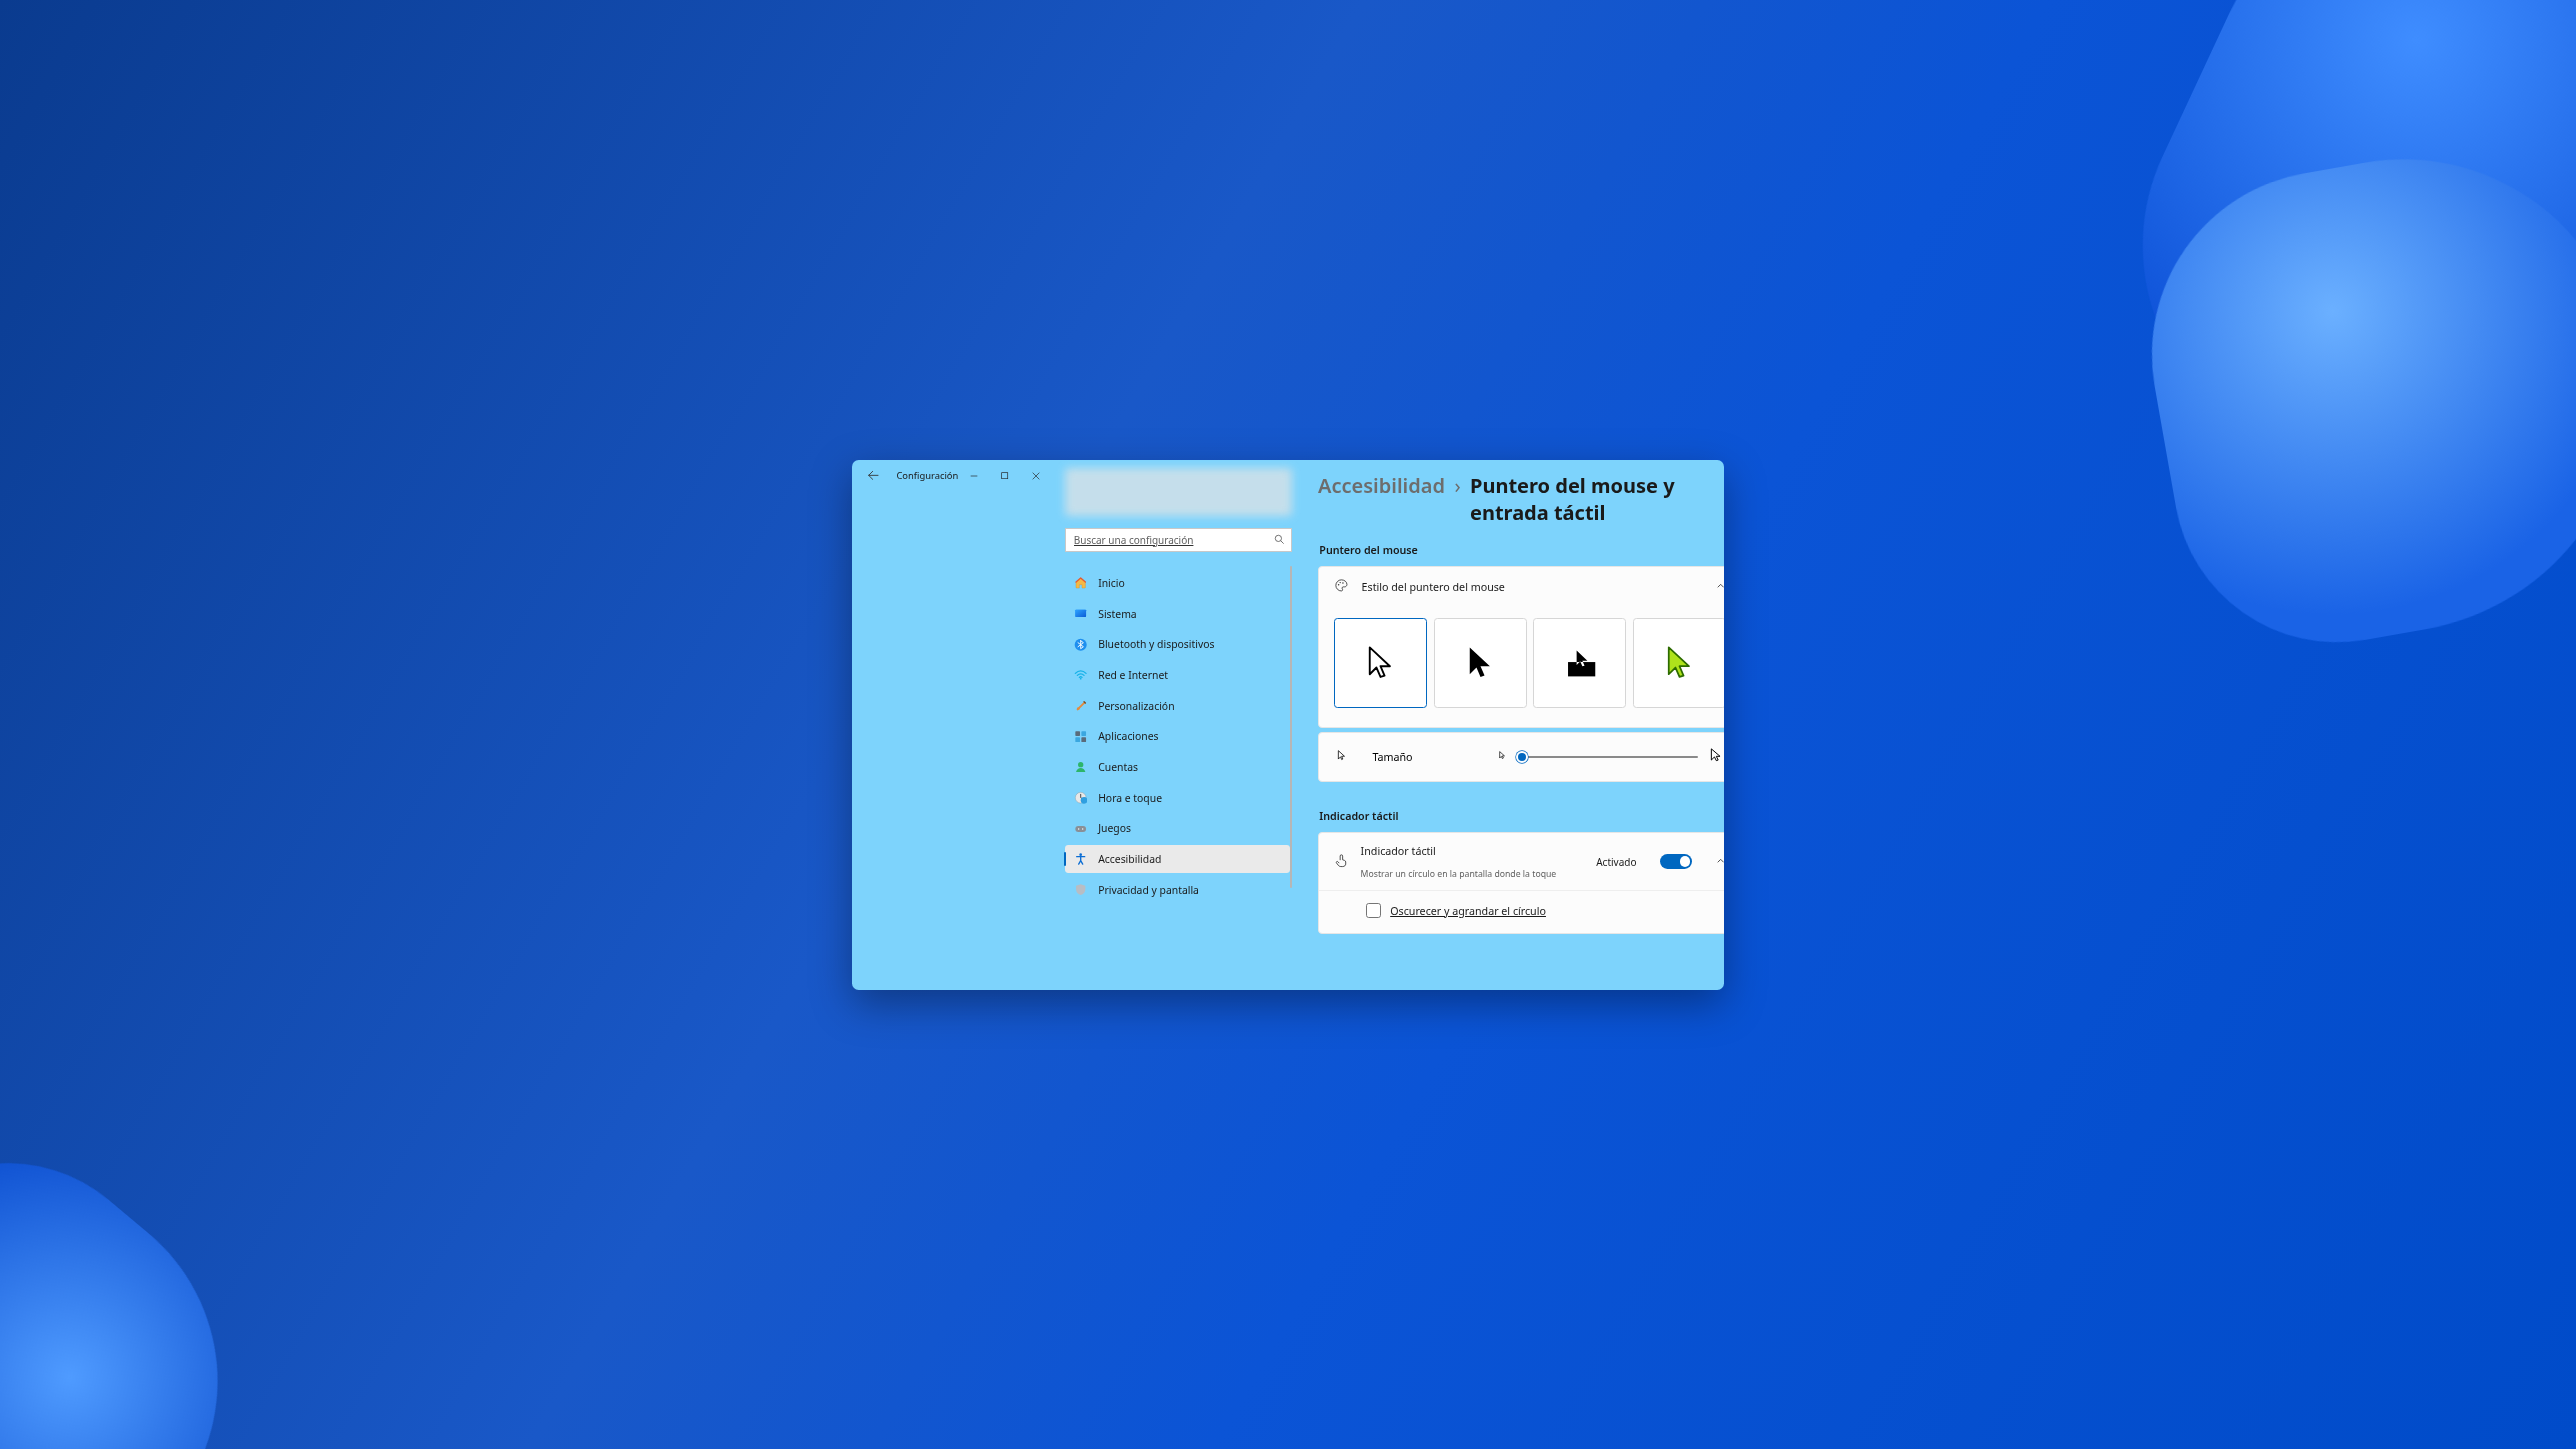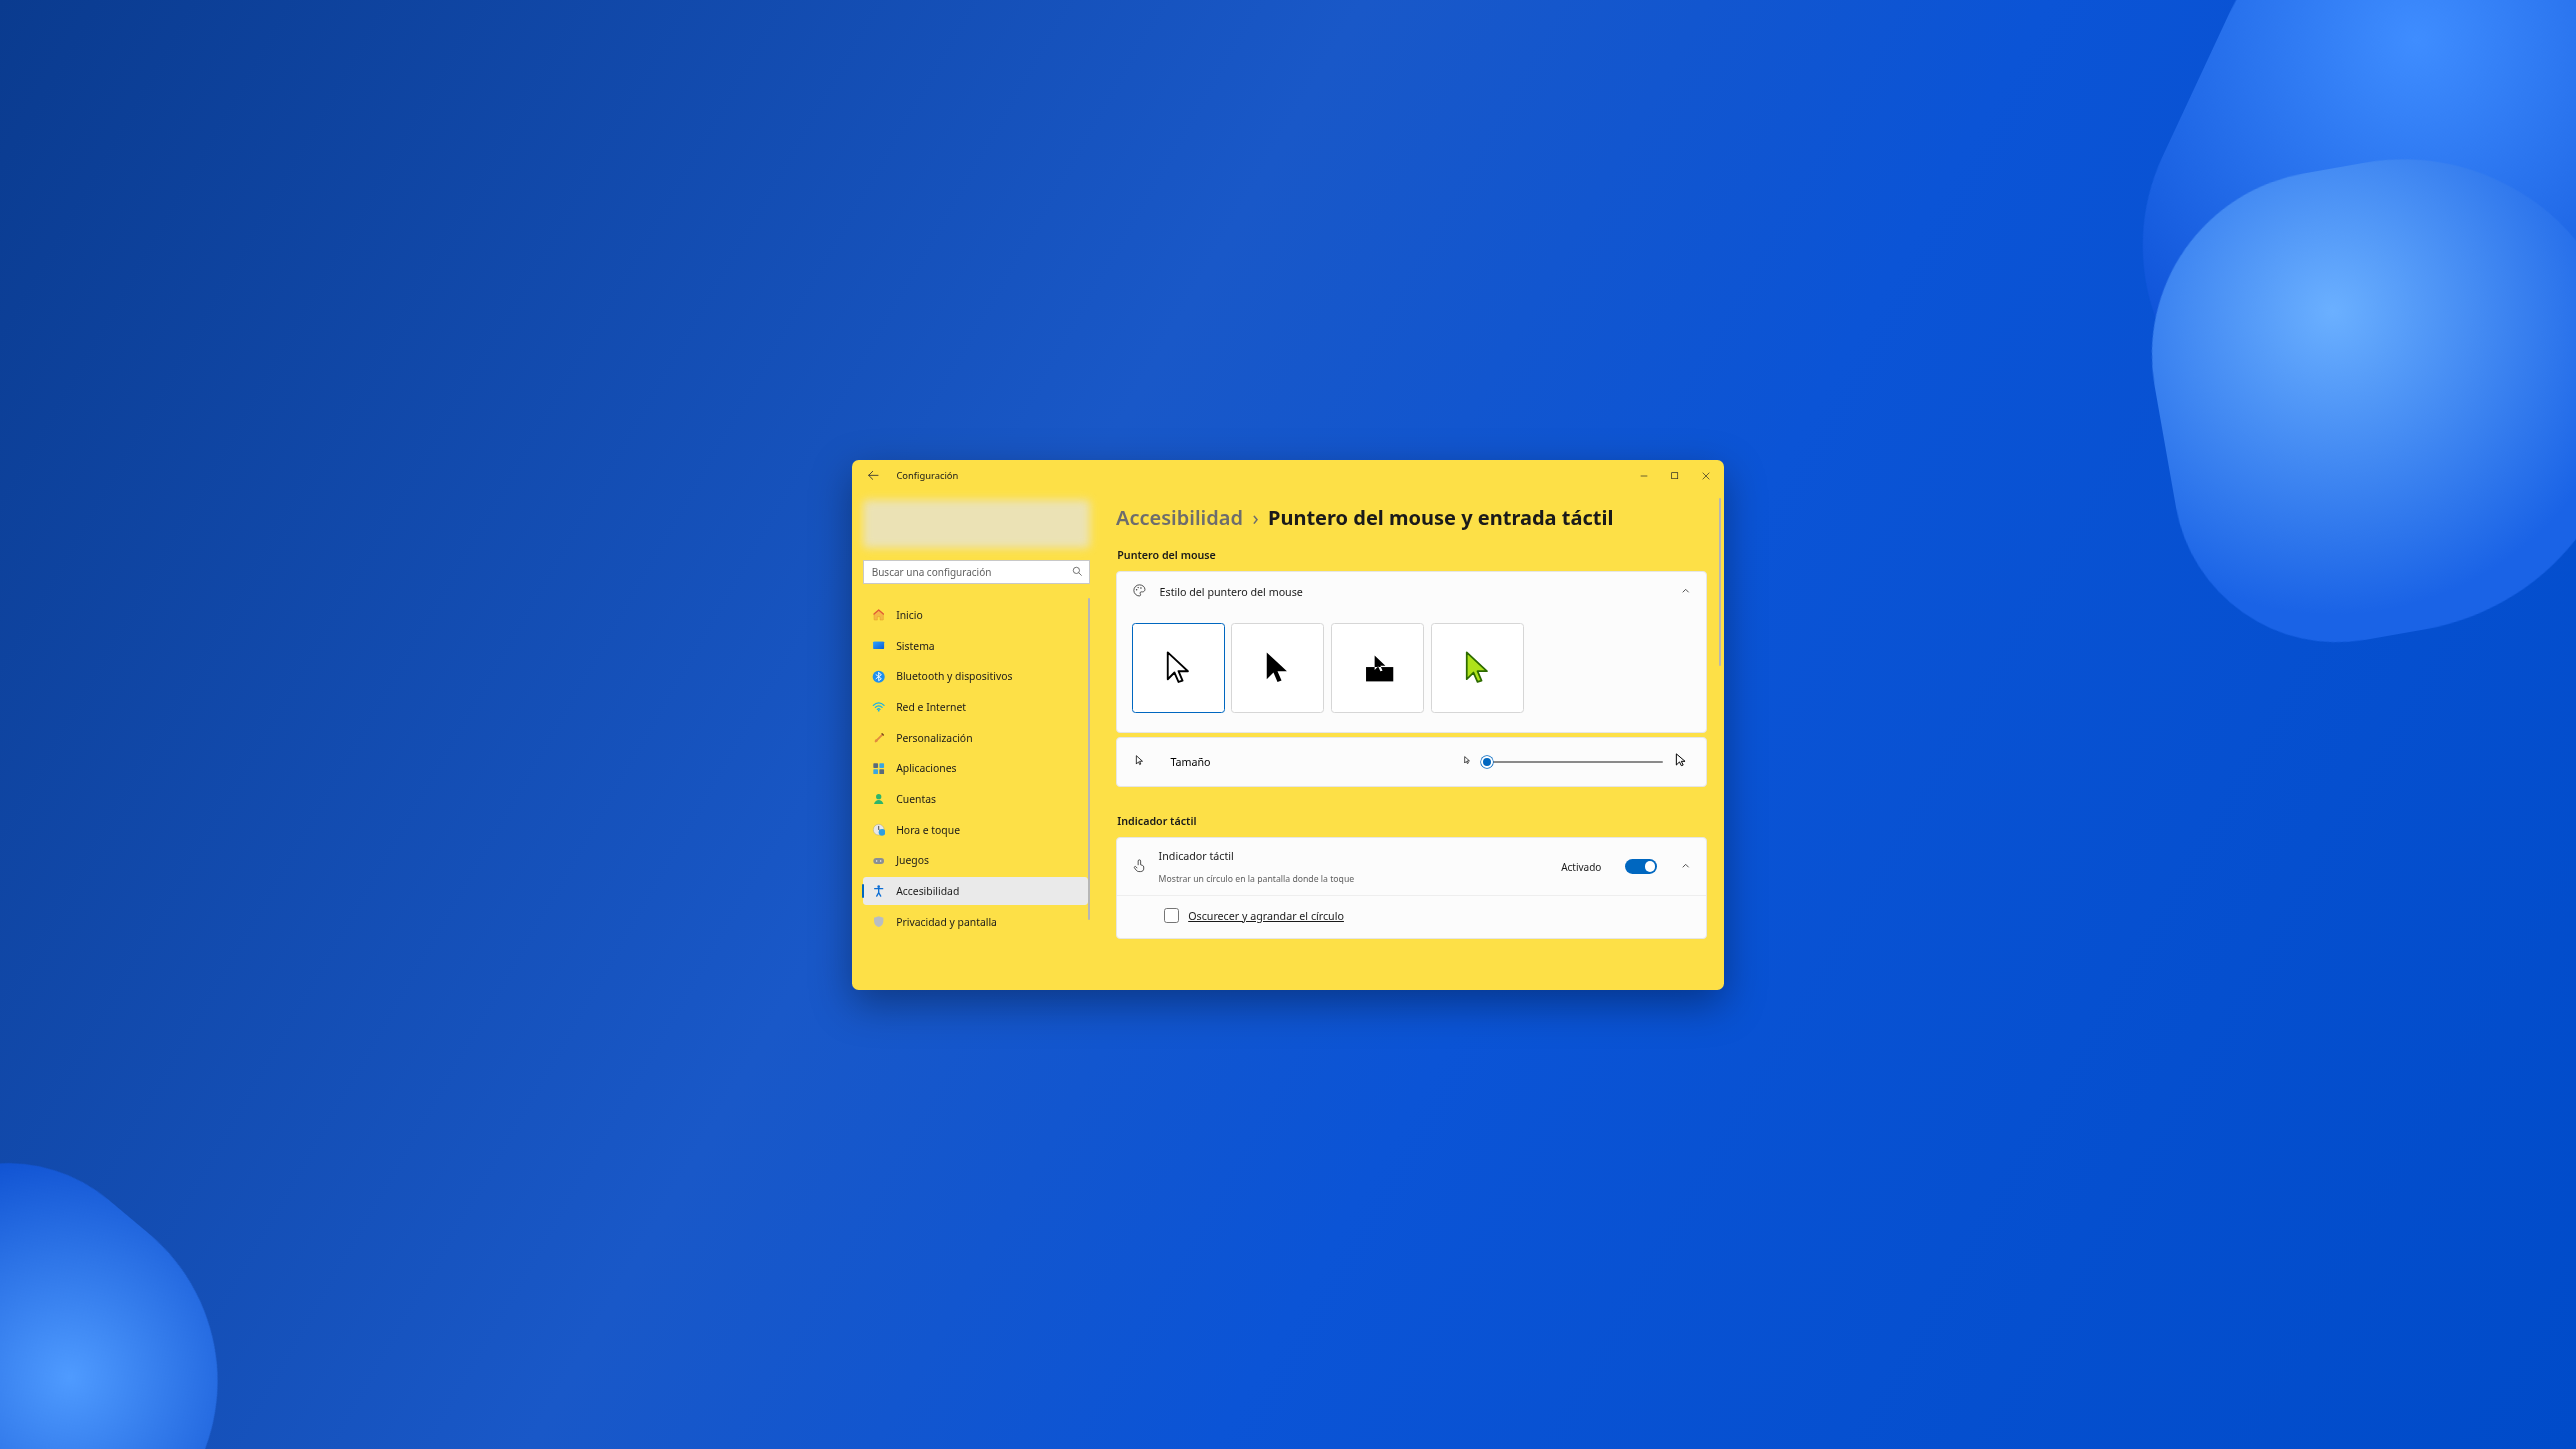--- a/index.html
+++ b/index.html
@@ -12,24 +12,24 @@
   
   .bgwrap { position: fixed; inset:0; overflow:hidden; z-index:0;}
   .petal { position:absolute; border-radius: 45% 55% 60% 40%; filter: blur(0.3px); }
   .p1 { width:604px; height:604px; right:-201px; top:-101px; background: radial-gradient(circle at 30% 30%, #3f8dff, #0b4fd6 70%); transform: rotate(25deg);}
   .p2 { width:470px; height:470px; right:-54px; top:161px; background: radial-gradient(circle at 40% 30%, #6bb0ff, #1a63e6 70%); transform: rotate(-10deg);}
   .pl { width:402px; height:402px; left:-188px; bottom:-134px; background: radial-gradient(circle at 60% 40%, #4f9bff, #0d4fd0 70%); transform: rotate(40deg);}
 
   .window {
     position: relative; z-index:1;
     width: 872px; height: 530px;
-    background: #fde047;
+    background: #7dd3fc;
     border-radius: 6.7px;
     box-shadow: 0 13.4px 40px rgba(0,0,0,.35);
-    display: flex; flex-direction: column;
+    display: flex; flex-direction: row;
     overflow: hidden;
   }
   .titlebar {
     height: 32px; flex: 0 0 32px;
     display: flex; align-items: center;
     padding: 0 2.7px 0 8px;
   }
   .back-btn {
     width:27px; height:27px; display:flex; align-items:center; justify-content:center;
     border-radius:2.7px; cursor:pointer; color:#333;
@@ -45,20 +45,21 @@
     margin: 0 1.3px 12px 1.3px; filter: blur(4px); opacity:.7;
   }
   .searchbox {
     position:relative; margin: 0 1.3px 14.8px 1.3px;
     height: 24px;
   }
   .searchbox input{
     width:100%; height:100%; border-radius:0; border:0.7px solid #c8c8c8;
     background:#fff; padding: 0 27px 0 8px; font-size:10px; color:#333;
     outline:none;
+    text-decoration:underline;
   }
   .searchbox input::placeholder{ color:#5f5f5f;}
   .searchbox .sicon{ position:absolute; right:8px; top:50%; transform:translateY(-50%); color:#555;}
   .navlist { flex:1; overflow:hidden; position:relative;}
   .navlist .scrollbar{
     position:absolute; right:1.3px; top:0; width:2.7px; height:322px; background:#b6b6b6; border-radius:1.3px;
   }
   .navitem{
     display:flex; align-items:center; gap:10.7px;
     height:28px; padding: 0 9.4px; margin: 2.7px 4px 2.7px 1.3px;

